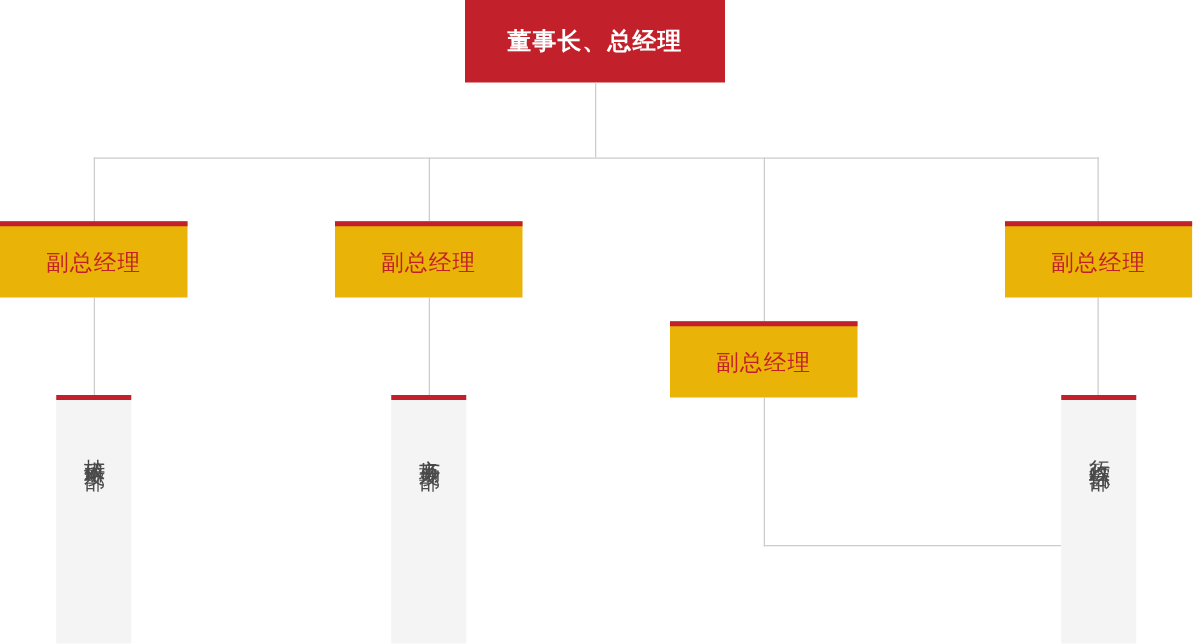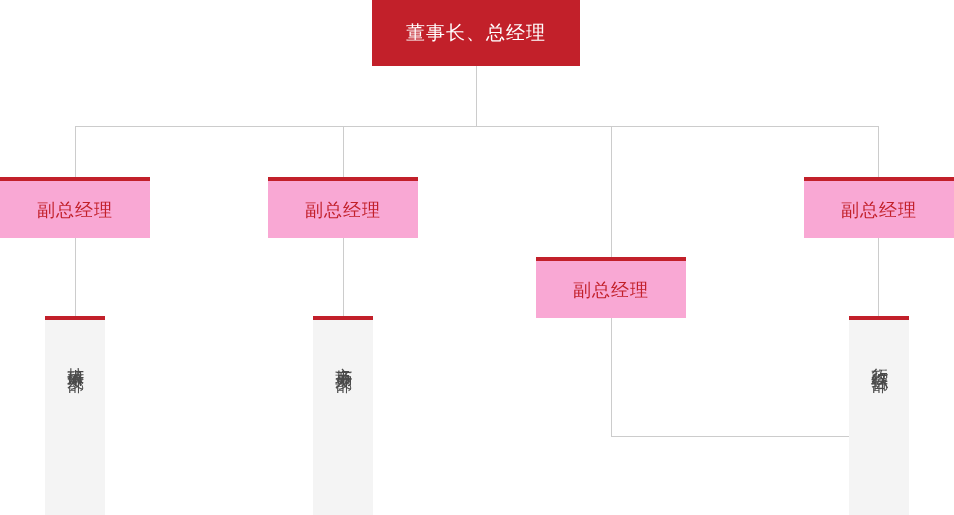--- a/index.html
+++ b/index.html
@@ -29,28 +29,28 @@
   
   .node-root {
     position: absolute;
     background: #C2202A;
     color: #ffffff;
     display: flex;
     align-items: center;
     justify-content: center;
     font-size: 19px;
     letter-spacing: 1px;
-    font-weight: normal;
+    font-weight: bold;
     box-sizing: border-box;
   }
 
   
   .node-mid {
     position: absolute;
-    background: #f9a8d4;
+    background: #eab308;
     color: #C2202A;
     border-top: 4px solid #C2202A;
     display: flex;
     align-items: center;
     justify-content: center;
     font-size: 18px;
     letter-spacing: 1px;
     box-sizing: border-box;
   }
 

